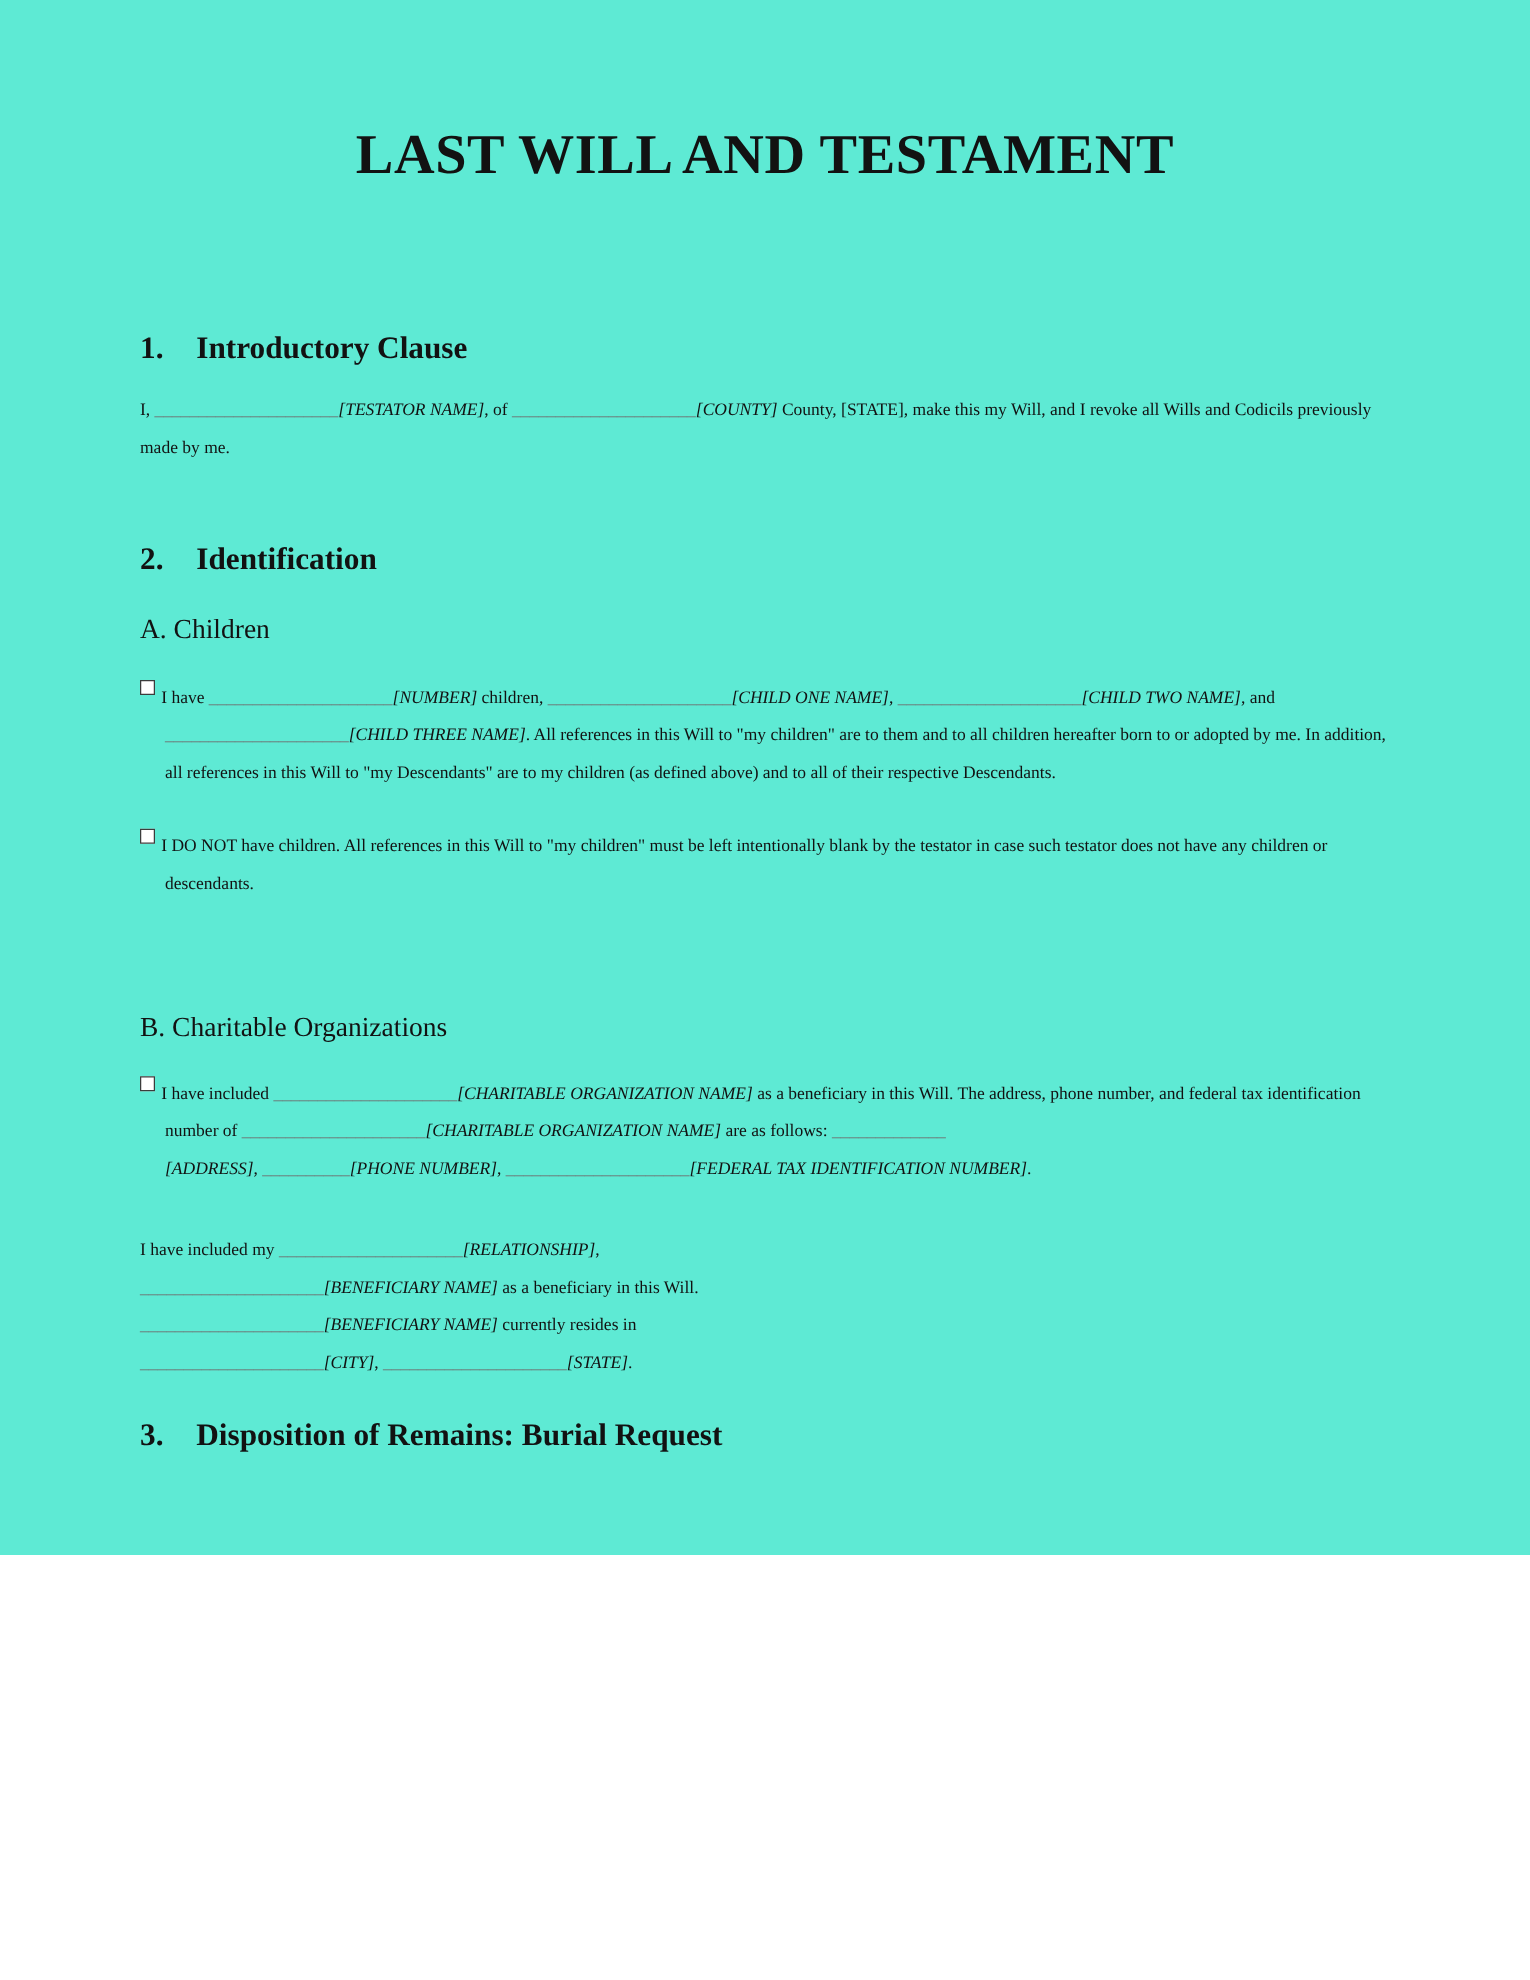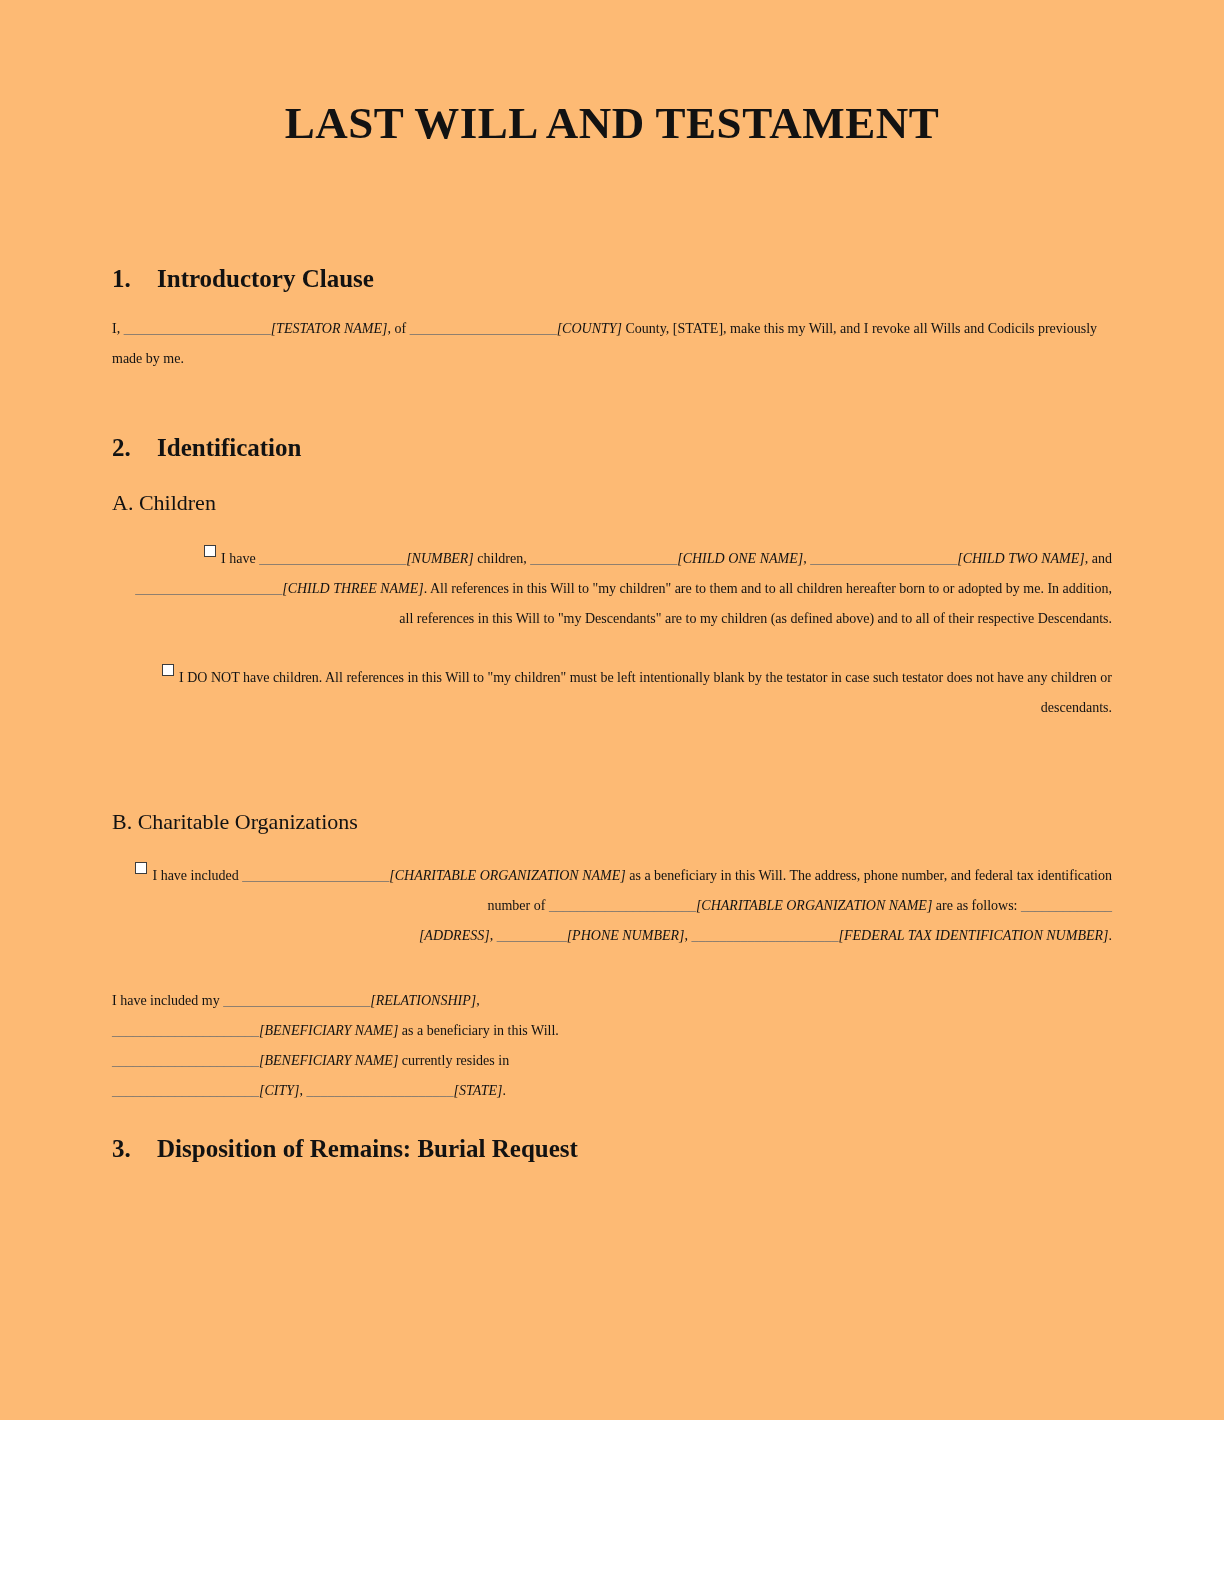--- a/index.html
+++ b/index.html
@@ -2,23 +2,23 @@
 <html><head>
 <meta charset="utf-8">
 <style>
   :root{
     --teal-dark:#157f76;
     --teal:#1f9a8e;
   }
   html,body{margin:0;padding:0;background:#ffffff;}
   .page{
     position:relative;
-    width:1224px;height:1420px;
+    width:1224px;height:1244px;
     margin:0 auto;
-    background:#fdba74;
+    background:#5eead4;
     font-family:"Liberation Serif","DejaVu Serif",serif;
     color:#121212;
     overflow:hidden;
   }
   .content{padding:0 112px;}
   .doc-title{
     margin:96px 0 0 0;
     text-align:center;
     font-size:45px;
     line-height:54px;
@@ -41,21 +41,21 @@
   .doc-body > :nth-child(11){margin-top:32px;}
   .doc-body > :nth-child(12){margin-top:53px;}
   .h-num{
     font-size:25px;
     line-height:30px;
     font-weight:bold;
   }
   .h-num .num{display:inline-block;width:45px;}
   .sub{font-size:22px;line-height:30px;}
   .para{font-size:14px;line-height:30px;}
-  .checkpara{padding-left:20px;text-indent:-20px;text-align:right;}
+  .checkpara{padding-left:20px;text-indent:-20px;}
   .cb{
     display:inline-block;
     box-sizing:border-box;
     border:1.5px solid #3c3c3c;
     background:#fff;
   }
   .cb.sup{width:12px;height:12px;margin-right:5px;transform:translateY(-6px);}
   .cb.inline{width:14px;height:14px;margin-right:8px;transform:translateY(0px);}
   .para em{font-style:italic;}
   .blankline{color:#6e6e6e;letter-spacing:0;}

